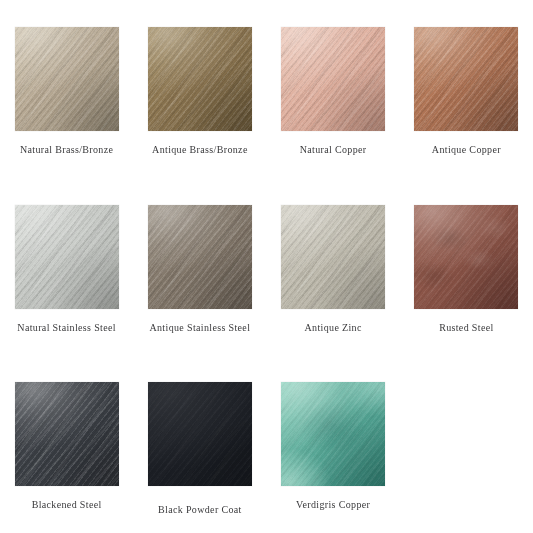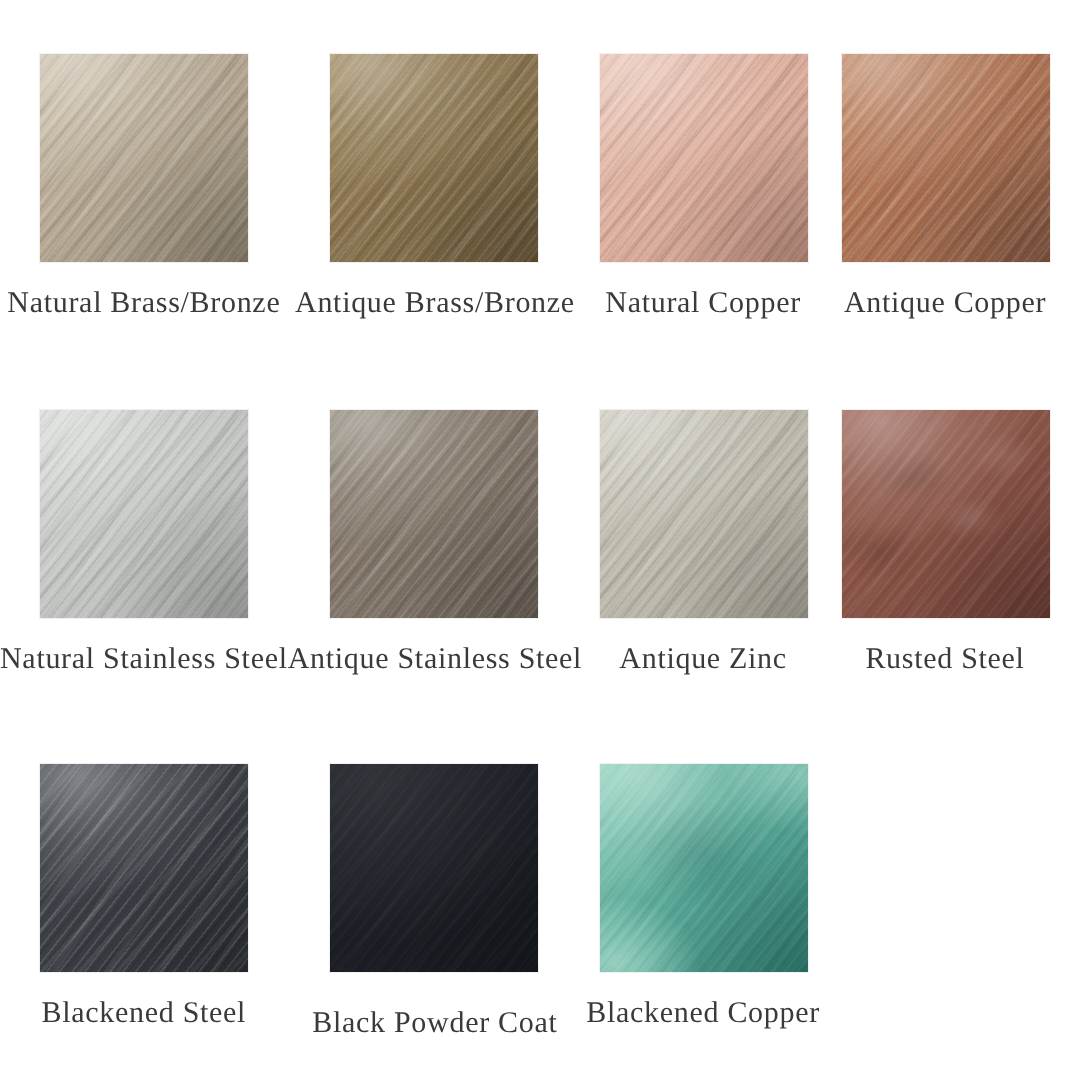--- a/index.html
+++ b/index.html
@@ -120,21 +120,21 @@
     background:
       radial-gradient(55% 45% at 8% 96%, rgba(190,235,220,0.62), rgba(190,235,220,0) 72%),
       radial-gradient(50% 40% at 96% 4%, rgba(195,238,226,0.45), rgba(195,238,226,0) 74%),
       radial-gradient(42% 34% at 50% 44%, rgba(0,70,62,0.22), rgba(0,70,62,0) 76%);
     pointer-events: none;
   }
 
   .swatch-label {
     margin-top: 13px;
     font-family: "Liberation Serif", serif;
-    font-size: 15px;
+    font-size: 10px;
     letter-spacing: 0.35px;
     color: #3a3a3c;
     text-align: center;
     line-height: 1.1;
     white-space: nowrap;
   }
 </style>
 </head>
 <body style="background: rgb(255, 255, 255);">
 
@@ -209,15 +209,15 @@
         <span class="sheen"></span>
       </div>
       <div class="swatch-label" style="color: rgb(58, 58, 60); margin-top: 18px;">Black Powder Coat</div>
     </div>
     <div class="swatch-cell">
       <div class="swatch-chip verdigris mottled" style="background: linear-gradient(135deg, rgb(143, 211, 191) 0%, rgb(90, 169, 152) 48%, rgb(47, 127, 114) 100%);">
         <span class="blotch"></span>
         <span class="grain"></span>
         <span class="sheen"></span>
       </div>
-      <div class="swatch-label" style="color: rgb(58, 58, 60);">Blackened Copper</div>
+      <div class="swatch-label" style="color: rgb(58, 58, 60);">Verdigris Copper</div>
     </div>
   </div>
 
 </body></html>

